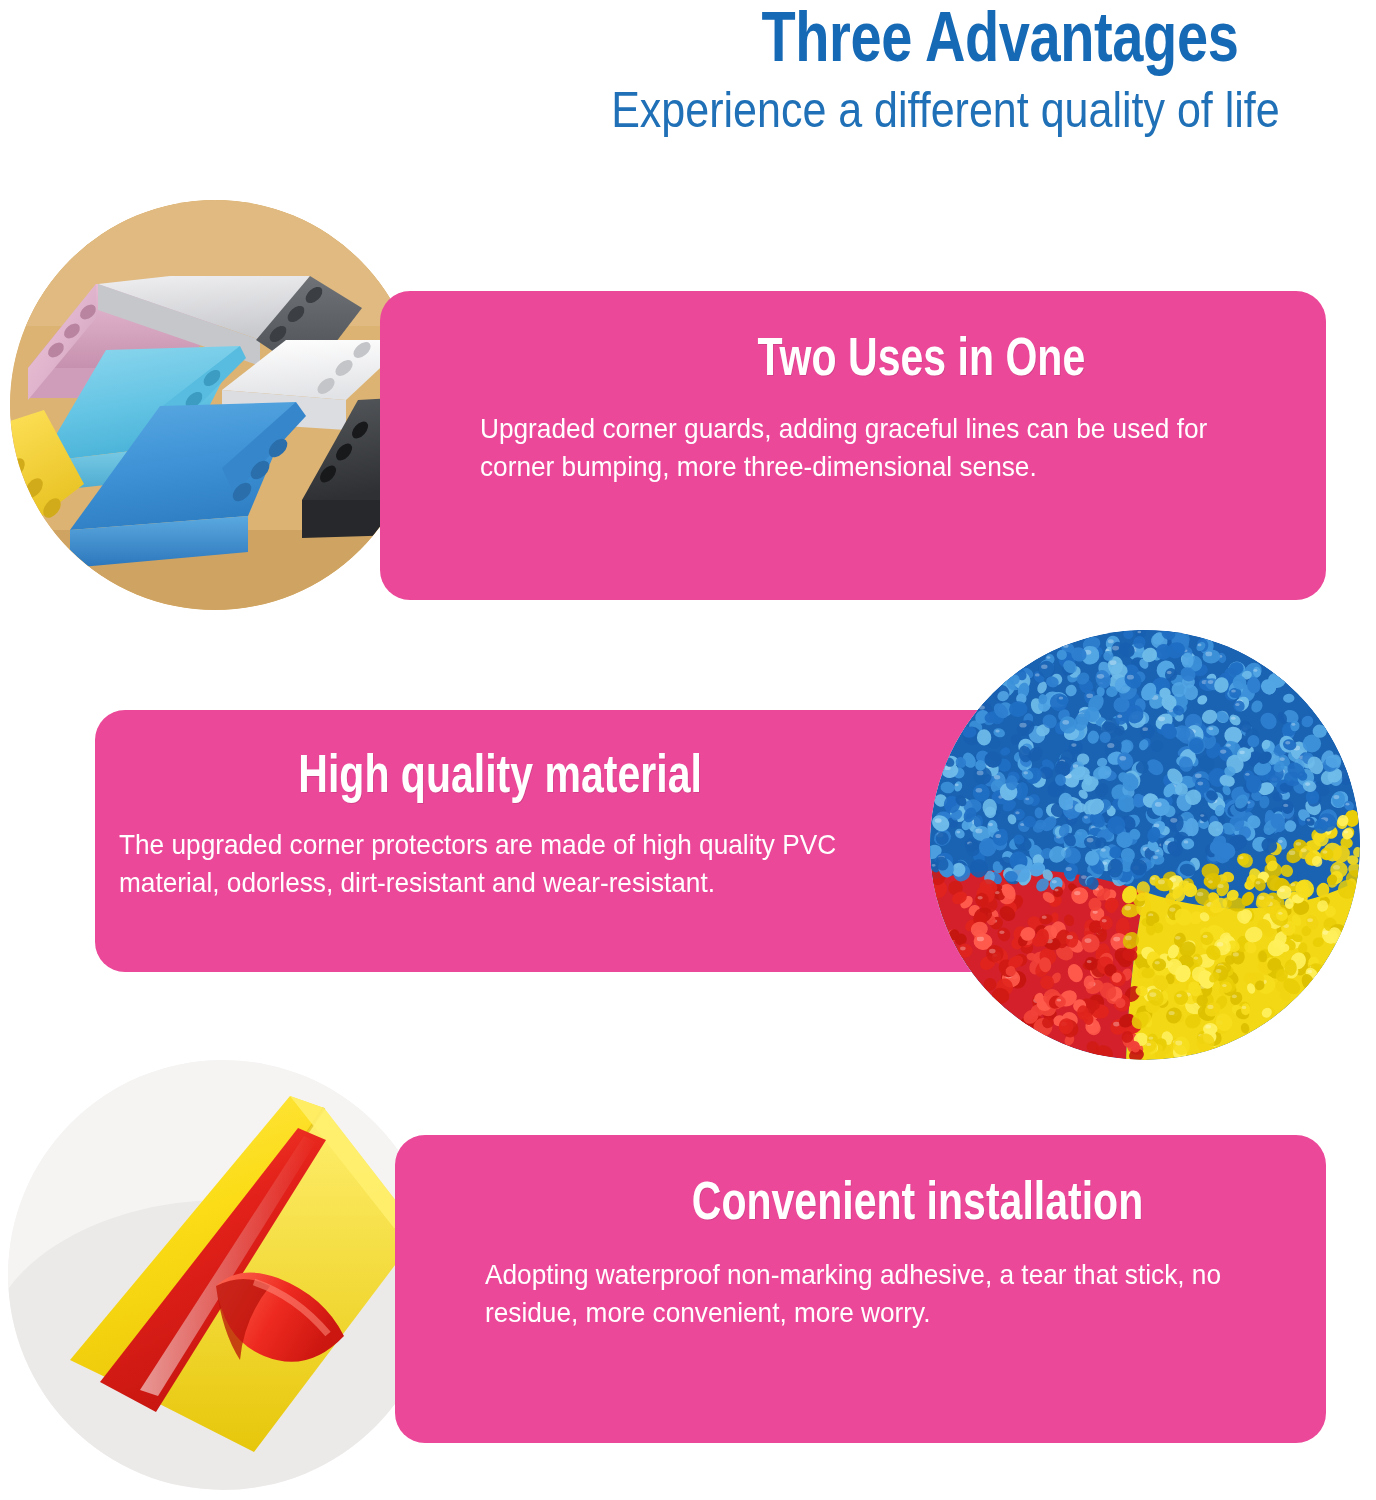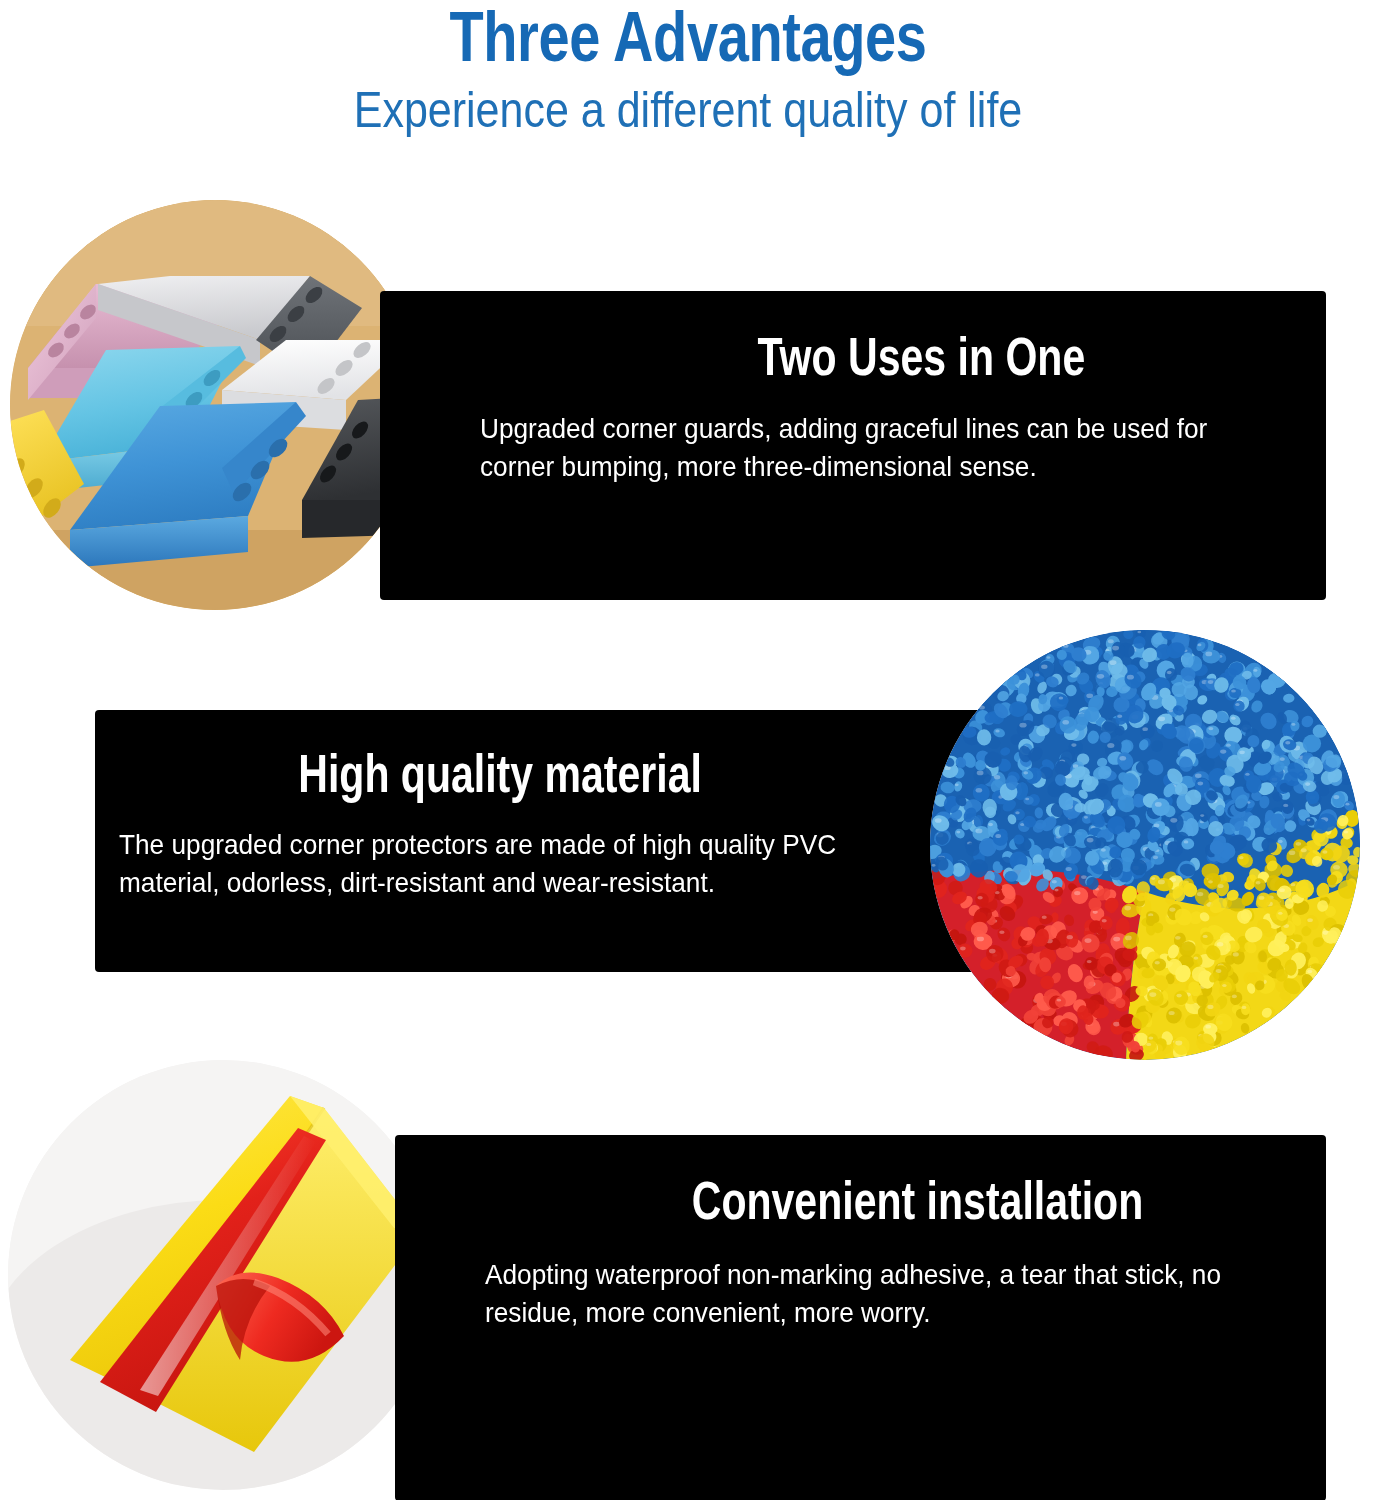--- a/index.html
+++ b/index.html
@@ -15,21 +15,21 @@
     font-family: "Liberation Sans", "DejaVu Sans", sans-serif;
     -webkit-font-smoothing: antialiased;
   }
 
   
   #header {
     position: absolute;
     top: 0; left: 0;
     width: 1376px;
     height: 175px;
-    text-align: center;
+    text-align: right;
   }
   #main-title {
     position: absolute;
     top: -2px;
     left: 0;
     width: 1376px;
     font-size: 70px;
     line-height: 78px;
     font-weight: bold;
     color: #1669b5;
@@ -48,22 +48,22 @@
     font-weight: 400;
     color: #1f70b6;
     transform: scaleX(0.86);
     transform-origin: 50% 50%;
     white-space: nowrap;
   }
 
   
   .panel {
     position: absolute;
-    background: #000000;
-    border-radius: 4px;
+    background: #ec4899;
+    border-radius: 30px;
     box-sizing: border-box;
   }
   .panel-title {
     position: absolute;
     color: #ffffff;
     font-weight: bold;
     font-size: 54px;
     line-height: 58px;
     white-space: nowrap;
     transform: scaleX(0.76);
@@ -87,21 +87,21 @@
                           transform-origin: 0% 50%; }
 
   
   #panel-2 { left: 95px; top: 710px; width: 947px; height: 262px; }
   #panel-2 .panel-title { left: 0; top: 34px; width: 947px; text-align: center;
                           transform-origin: 50% 50%; padding-right: 180px; box-sizing: border-box;}
   #panel-2 .panel-body  { left: 24px; top: 115px; width: 840px;
                           transform-origin: 0% 50%; }
 
   
-  #panel-3 { left: 395px; top: 1135px; width: 931px; height: 366px; }
+  #panel-3 { left: 395px; top: 1135px; width: 931px; height: 308px; }
   #panel-3 .panel-title { left: 0; top: 36px; width: 931px; text-align: center;
                           transform-origin: 50% 50%; padding-left: 150px; box-sizing: border-box;}
   #panel-3 .panel-body  { left: 90px; top: 120px; width: 820px;
                           transform-origin: 0% 50%; }
 
   
   .photo {
     position: absolute;
     border-radius: 50%;
     overflow: hidden;

